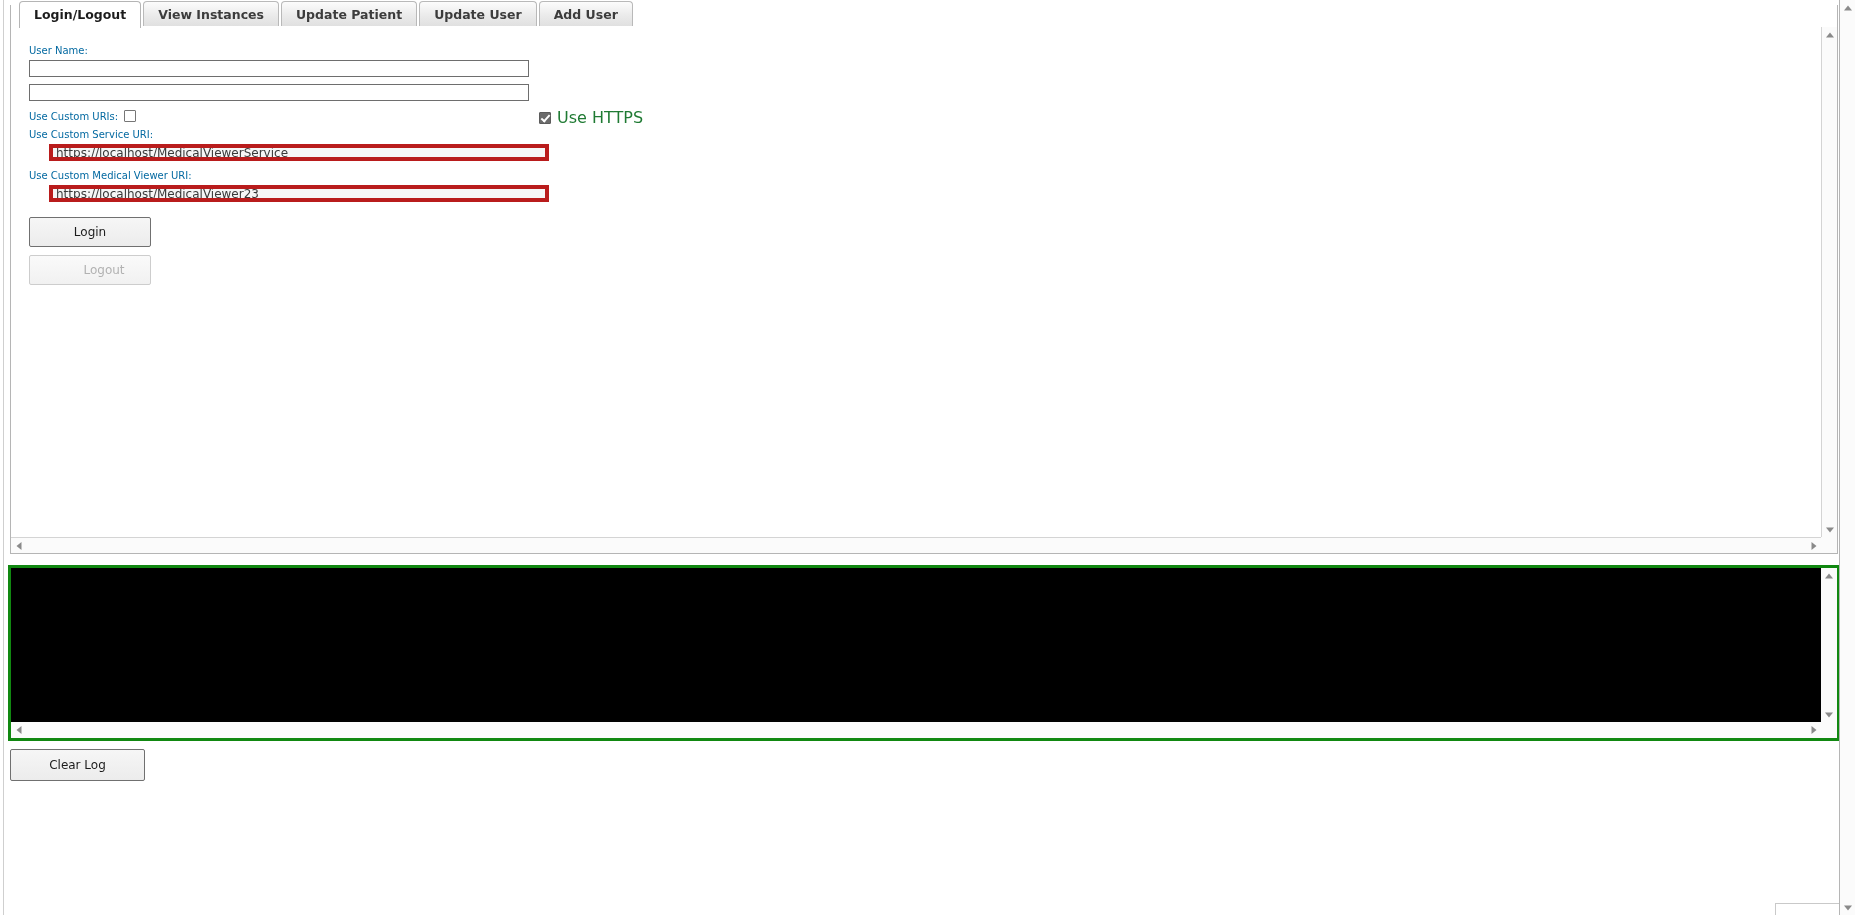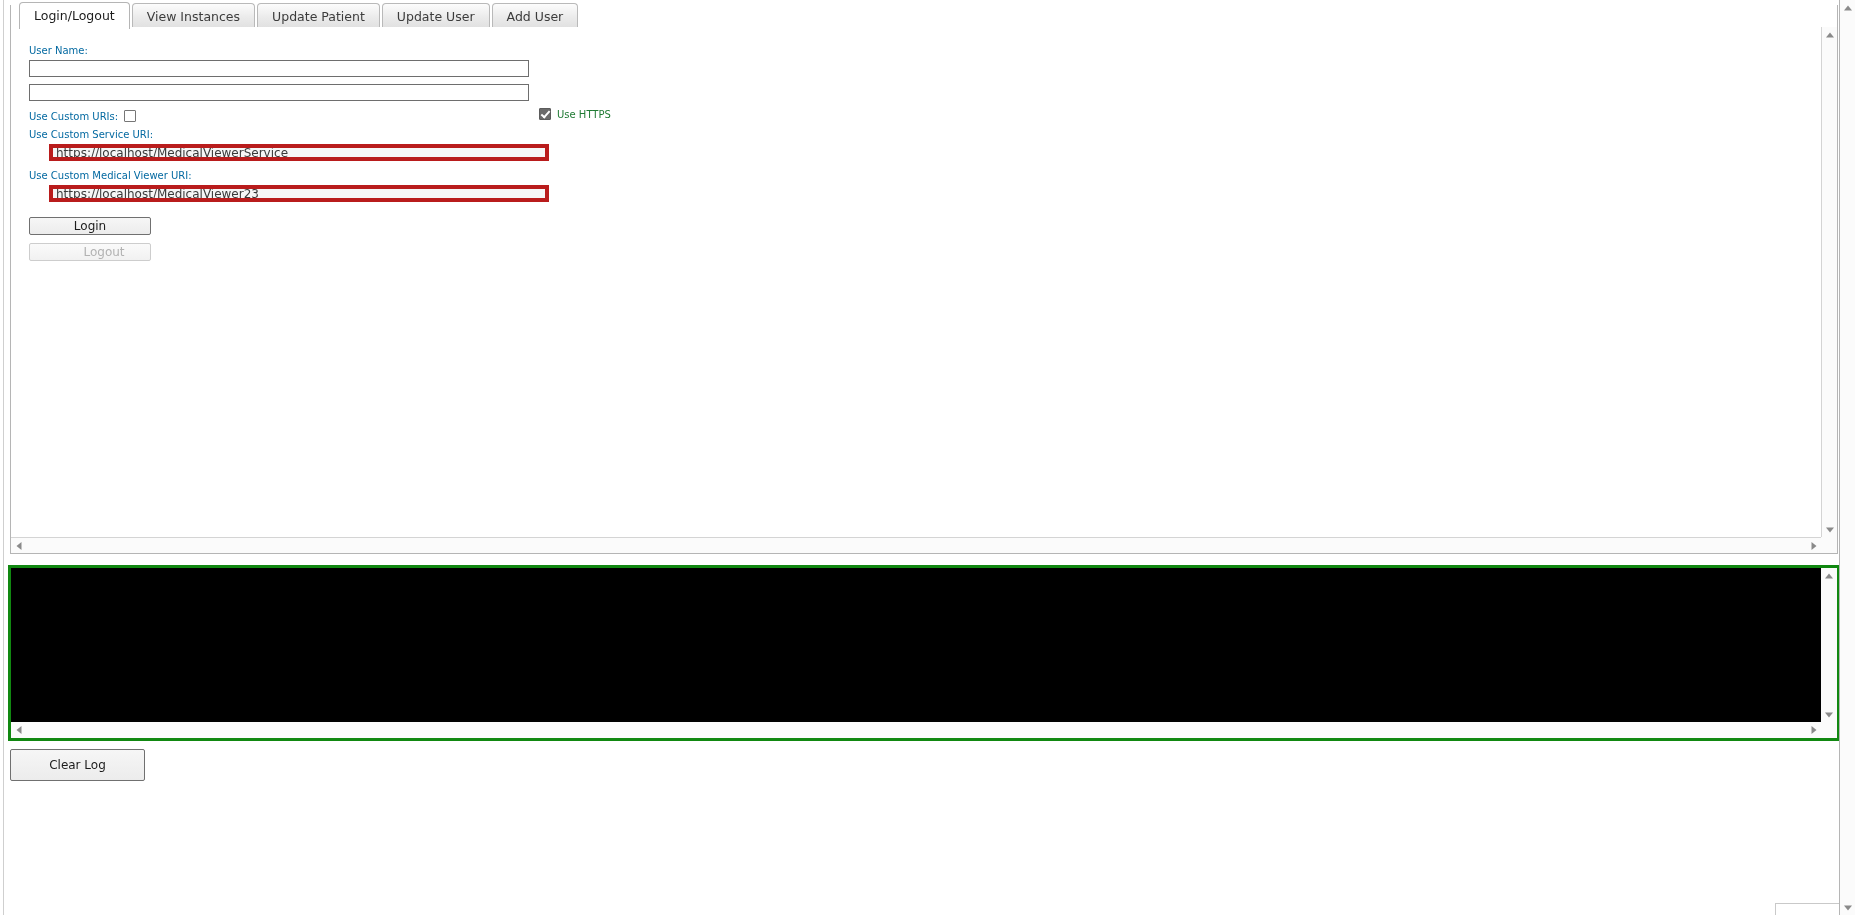--- a/index.html
+++ b/index.html
@@ -91,23 +91,24 @@
   }
 
   
   #tab-strip {
     position: absolute;
     left: 0; top: -5px;
     height: 28px;
     width: 100%;
     box-sizing: border-box;
     display: flex;
-    align-items: center;
+    align-items: flex-start;
     padding-left: 8px;
     background: transparent;
+    font-weight: bold;
   }
   .tab {
     position: relative;
     height: 25px;
     line-height: 25px;
     padding: 0 14px;
     margin-right: 2px;
     font-size: 12.5px;
     color: #3c3c3c;
     background: linear-gradient(to bottom, #fcfcfc 0%, #ebebeb 55%, #e0e0e0 100%);
@@ -249,28 +250,28 @@
     position: absolute;
     left: 528px;
     top: 81px;
     display: flex;
     align-items: center;
     gap: 6px;
   }
   #https-row .checkbox { margin-left: 0; }
   #https-label {
     color: #1f7a33;
-    font-size: 10px;
+    font-size: 16px;
     white-space: nowrap;
   }
 
   
   .btn {
     width: 122px;
-    height: 18px;
+    height: 30px;
     box-sizing: border-box;
     font-family: "DejaVu Sans", "Liberation Sans", sans-serif;
     font-size: 12px;
     line-height: 16px;
     text-align: center;
     background: linear-gradient(to bottom, #f6f6f6 0%, #ececec 100%);
     border: 1px solid #707070;
     color: #1c1c1c;
     cursor: default;
     padding: 0;

